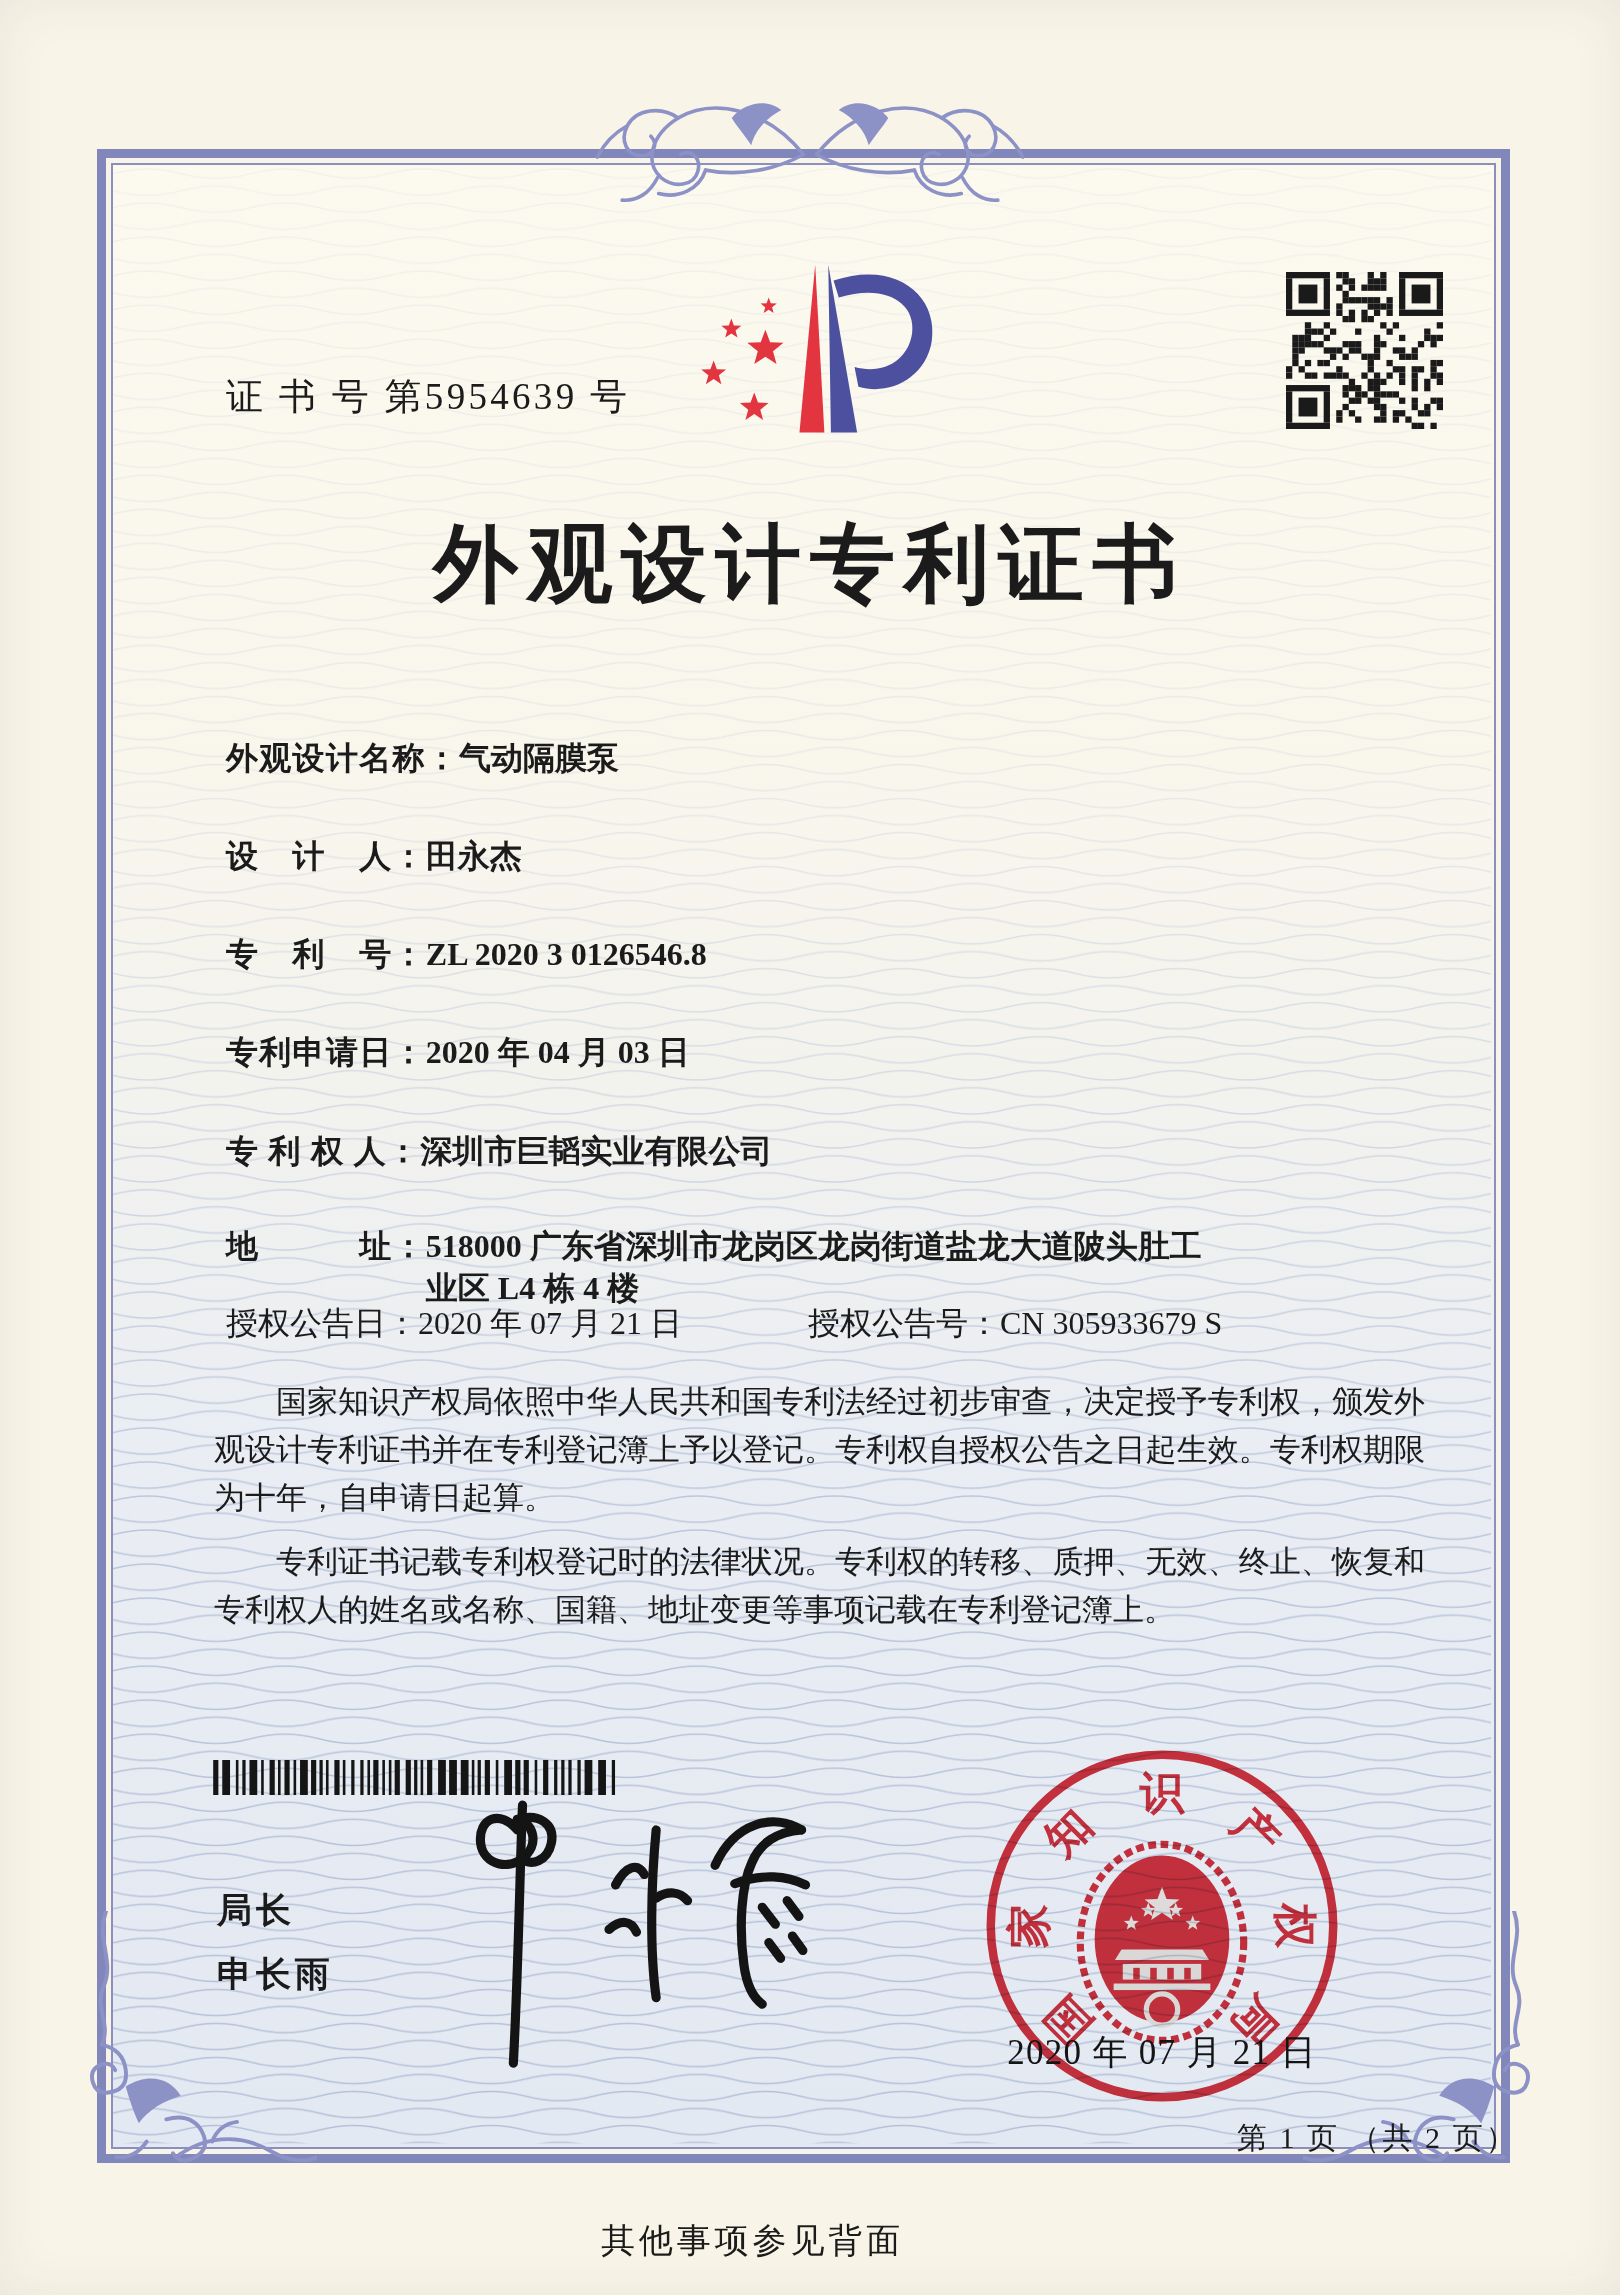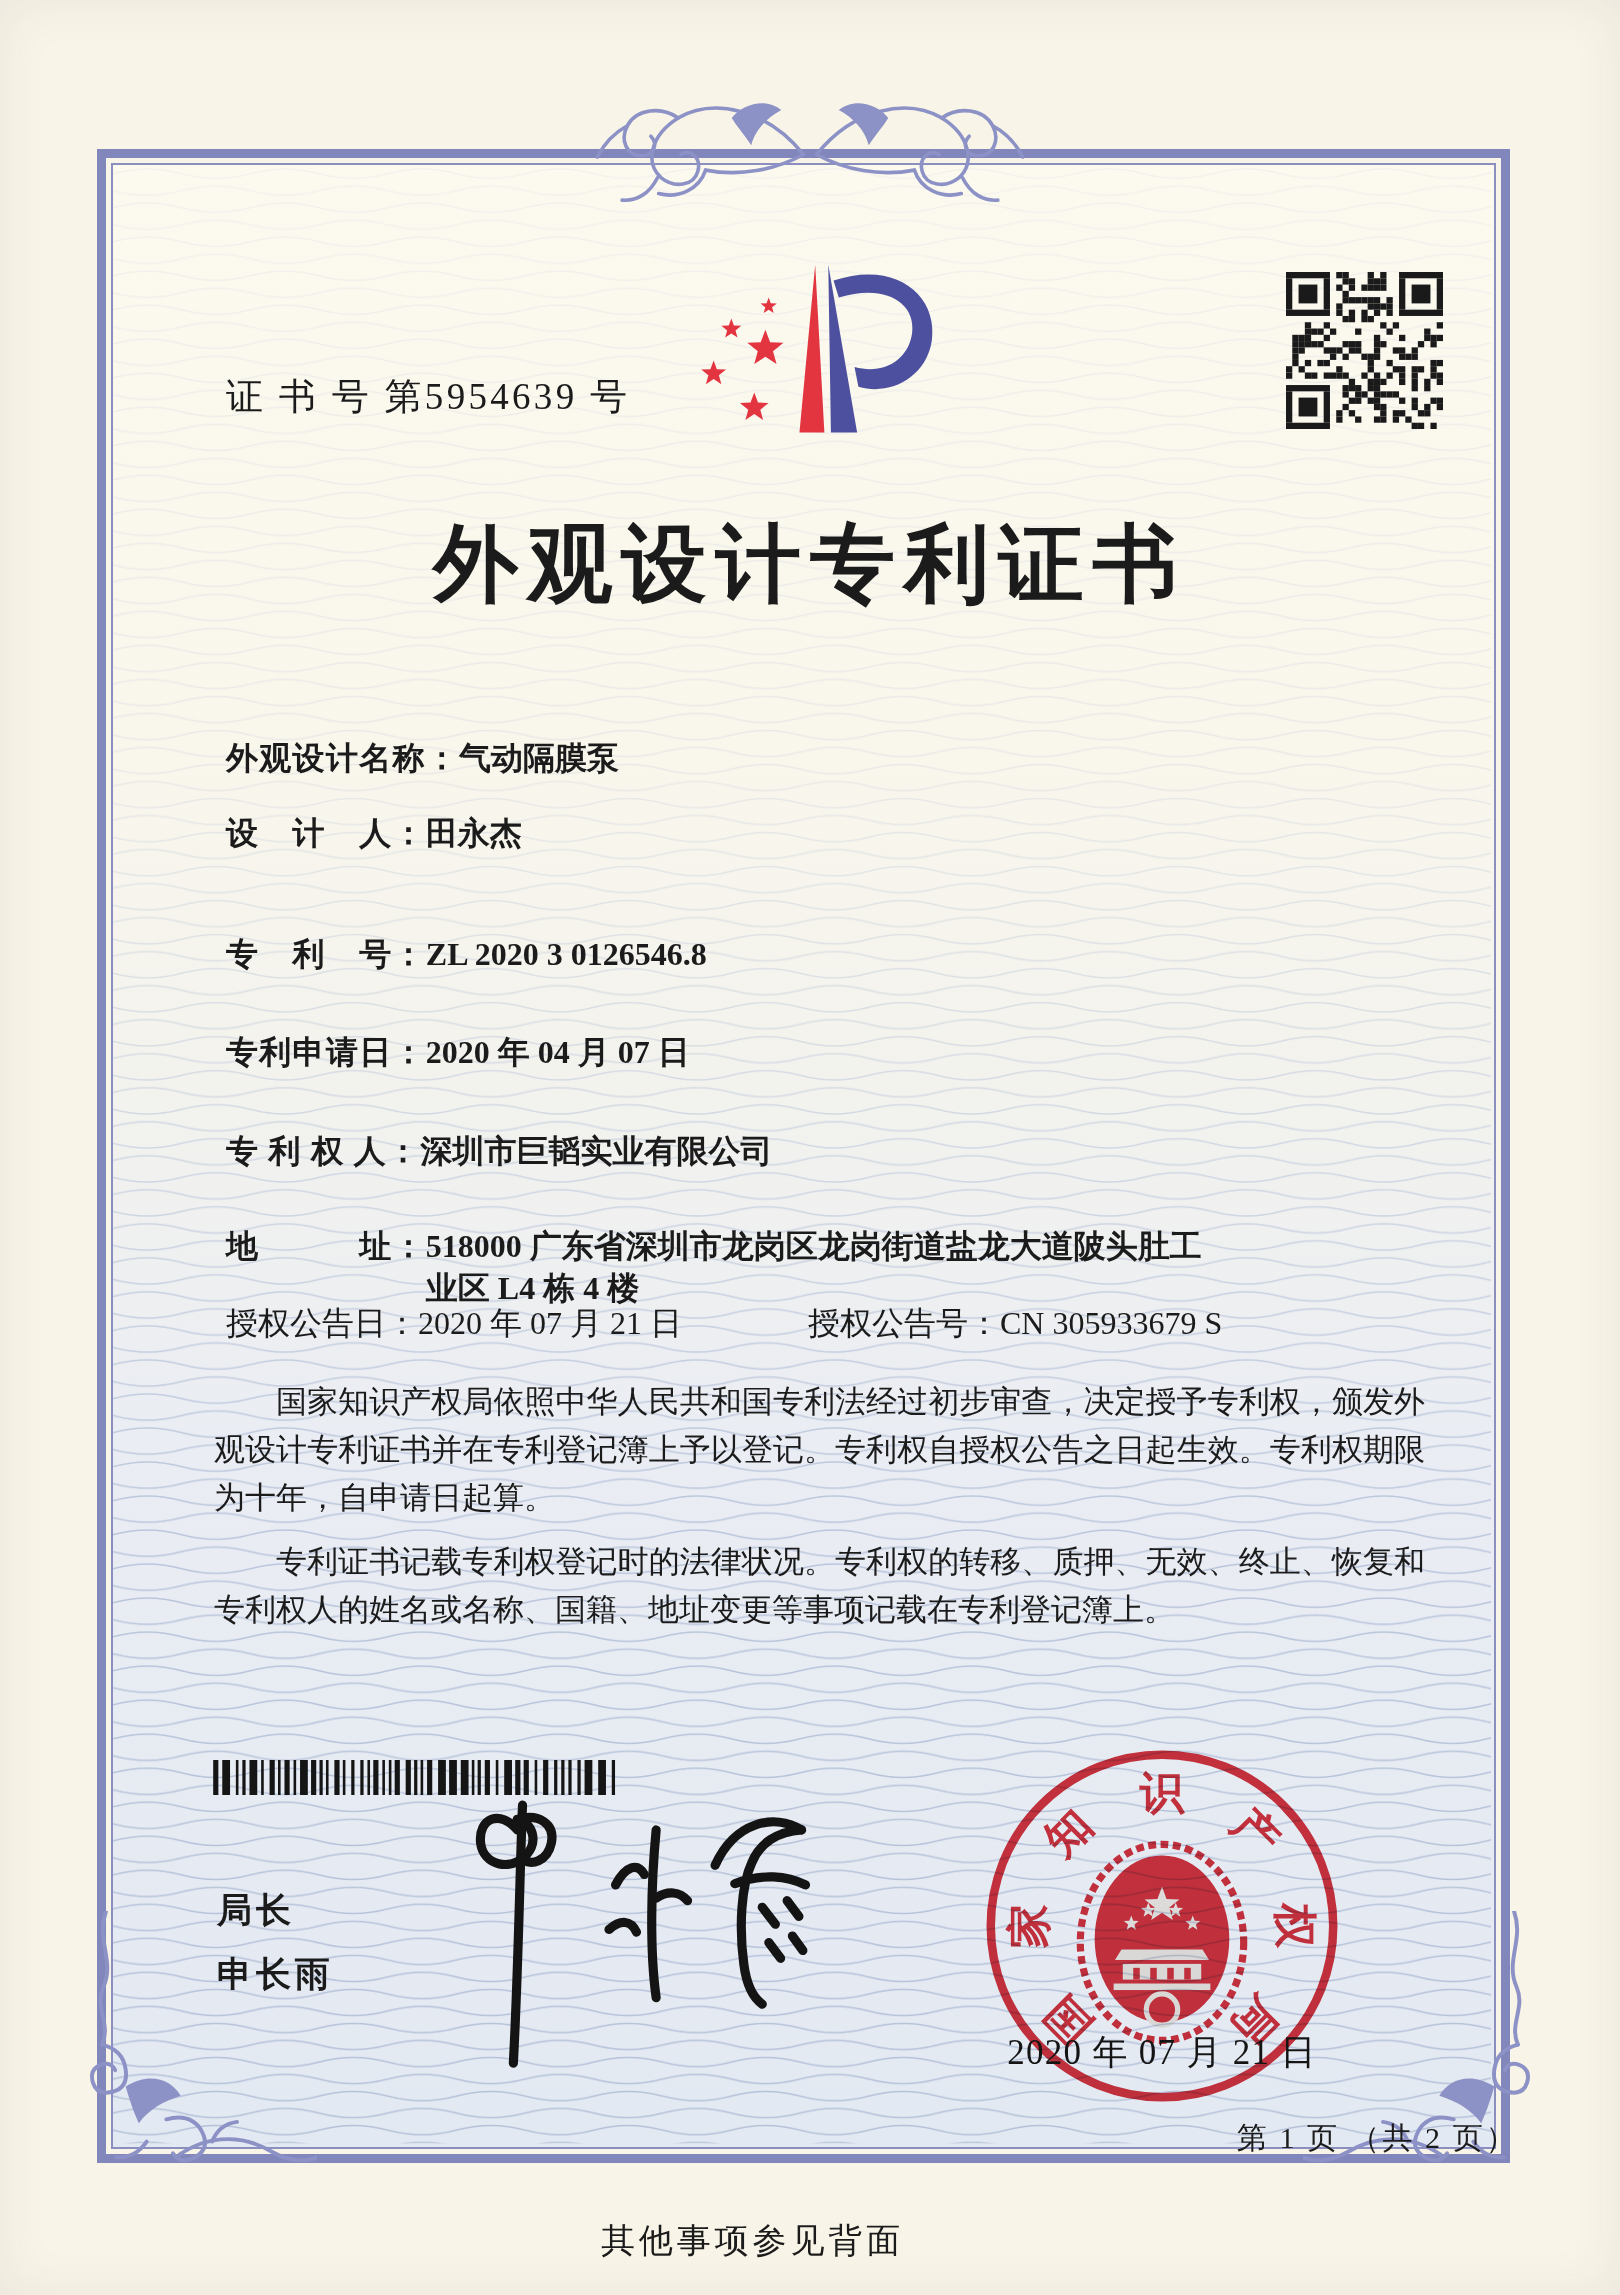--- a/index.html
+++ b/index.html
@@ -315,28 +315,28 @@
       <rect x="192" y="230.39999999999998" width="9.6" height="9.6" fill="#1a1a1a"></rect>
       <rect x="201.6" y="230.39999999999998" width="9.6" height="9.6" fill="#1a1a1a"></rect>
       <rect x="220.79999999999998" y="230.39999999999998" width="9.6" height="9.6" fill="#1a1a1a"></rect>
     </svg>
 
   <div class="abs doc-title">外观设计专利证书</div>
 
   <div class="abs field-row" style="top:695px">
     <span class="lbl">外观设计名称：</span><span class="val">气动隔膜泵</span>
   </div>
-  <div class="abs field-row" style="top:770px">
+  <div class="abs field-row" style="top:793px">
     <span class="lbl">设　计　人：</span><span class="val">田永杰</span>
   </div>
   <div class="abs field-row" style="top:891px">
     <span class="lbl">专　利　号：</span><span class="val">ZL 2020 3 0126546.8</span>
   </div>
   <div class="abs field-row" style="top:989px">
-    <span class="lbl">专利申请日：</span><span class="val">2020 年 04 月 07 日</span>
+    <span class="lbl">专利申请日：</span><span class="val">2020 年 04 月 03 日</span>
   </div>
   <div class="abs field-row" style="top:1088px">
     <span class="lbl">专 利 权 人：</span><span class="val">深圳市巨韬实业有限公司</span>
   </div>
   <div class="abs field-row addr" style="top:1183px">
     <span class="lbl">地　　　址：</span><span class="val" style="max-width:995px">518000 广东省深圳市龙岗区龙岗街道盐龙大道陂头肚工
 业区 L4 栋 4 楼</span>
   </div>
 
   <div class="abs grant-row">

